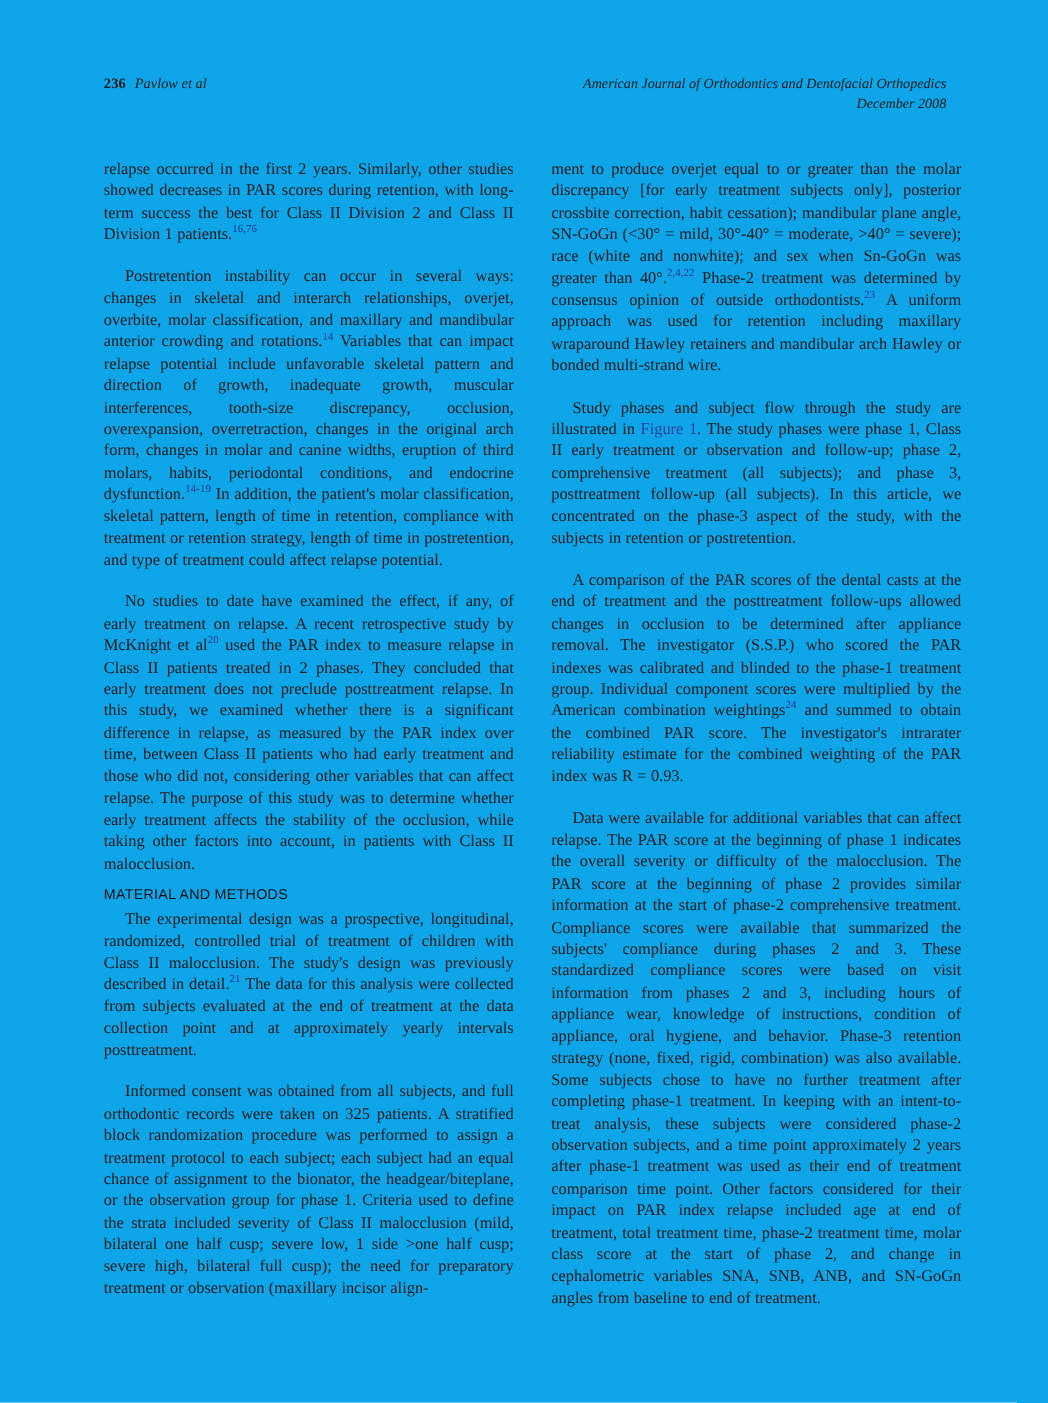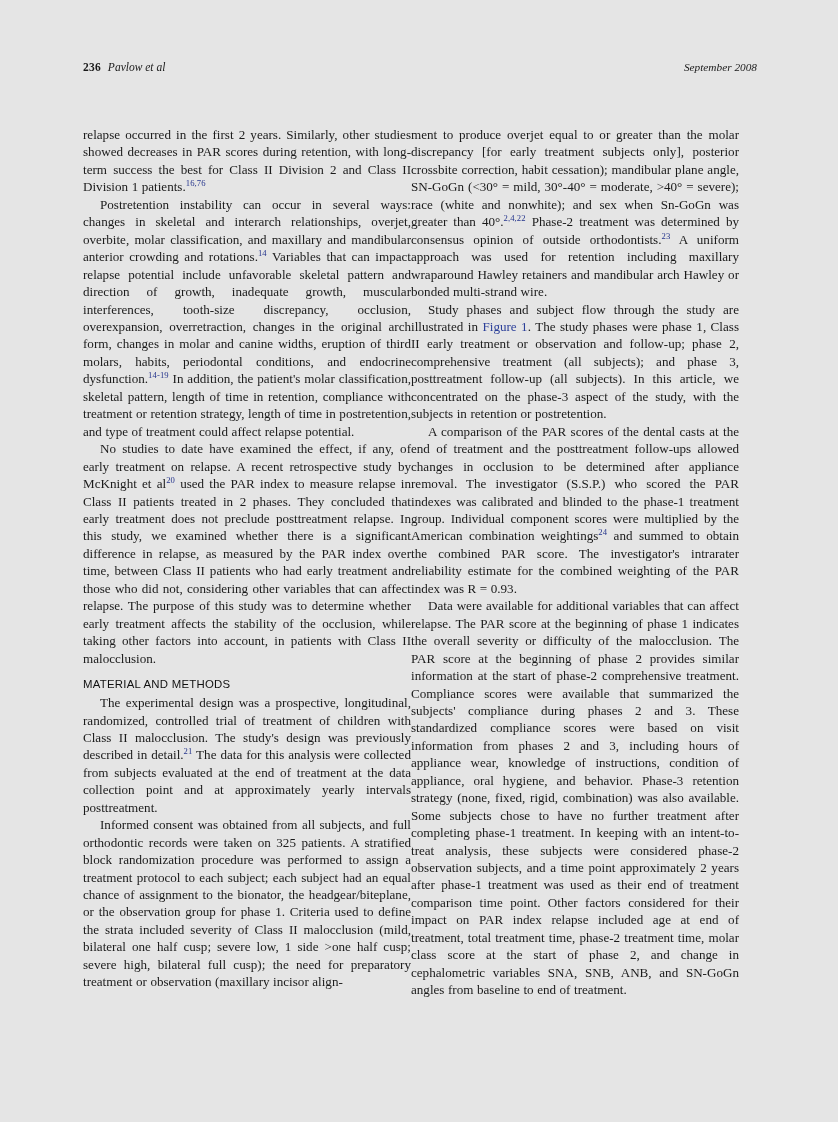--- a/index.html
+++ b/index.html
@@ -14,21 +14,21 @@
     font-family: "Liberation Serif", "DejaVu Serif", serif;
     color: #1a1a1a;
     overflow: hidden;
   }
 
   .page {
     position: absolute;
     left: 0; top: 0;
     width: 838px;
     height: 1122px;
-    background: #e5e5e5;
+    background: #0ea5e9;
   }
 
   
   .running-head {
     position: absolute;
     left: 83px;
     top: 60px;
     width: 674px;
     height: 40px;
   }
@@ -66,36 +66,36 @@
     left: 83px;
     top: 126px;
     width: 674px;
   }
   .col {
     position: absolute;
     top: 0;
     width: 328px;
   }
   .col-left  { left: 0px; }
-  .col-right { left: 328px; }
+  .col-right { left: 358px; }
 
   p.para {
     margin: 0;
     font-size: 13.1px;
     line-height: 17.45px;
     text-align: justify;
     text-justify: inter-word;
     hyphens: none;
     word-spacing: 0.02em;
   }
   p.para.indent {
     text-indent: 17px;
   }
   p.para + p.para {
-    margin-top: 0;
+    margin-top: 16px;
   }
 
   sup.ref {
     color: #24348c;
     font-size: 0.66em;
     vertical-align: super;
     line-height: 0;
     letter-spacing: 0.1px;
   }
   .figlink {
@@ -117,21 +117,22 @@
 </head>
 <body>
 
 <div class="page">
 
   <div class="running-head">
     <div class="rh-left">
       <span class="rh-page-number">236</span><span class="rh-authors">Pavlow et al</span>
     </div>
     <div class="rh-right">
-      <div>September 2008</div>
+      <div>American Journal of Orthodontics and Dentofacial Orthopedics</div>
+      <div>December 2008</div>
     </div>
   </div>
 
   <div class="body-cols">
 
     <div class="col col-left">
       <div>
           <p class="para">relapse occurred in the first 2 years. Similarly, other studies showed decreases in PAR scores during retention, with long-term success the best for Class II Division 2 and Class II Division 1 patients.<sup class="ref">16,76</sup></p>
           <p class="para indent">Postretention instability can occur in several ways: changes in skeletal and interarch relationships, overjet, overbite, molar classification, and maxillary and mandibular anterior crowding and rotations.<sup class="ref">14</sup> Variables that can impact relapse potential include unfavorable skeletal pattern and direction of growth, inadequate growth, muscular interferences, tooth-size discrepancy, occlusion, overexpansion, overretraction, changes in the original arch form, changes in molar and canine widths, eruption of third molars, habits, periodontal conditions, and endocrine dysfunction.<sup class="ref">14-19</sup> In addition, the patient's molar classification, skeletal pattern, length of time in retention, compliance with treatment or retention strategy, length of time in postretention, and type of treatment could affect relapse potential.</p>
           <p class="para indent">No studies to date have examined the effect, if any, of early treatment on relapse. A recent retrospective study by McKnight et al<sup class="ref">20</sup> used the PAR index to measure relapse in Class II patients treated in 2 phases. They concluded that early treatment does not preclude posttreatment relapse. In this study, we examined whether there is a significant difference in relapse, as measured by the PAR index over time, between Class II patients who had early treatment and those who did not, considering other variables that can affect relapse. The purpose of this study was to determine whether early treatment affects the stability of the occlusion, while taking other factors into account, in patients with Class II malocclusion.</p>

